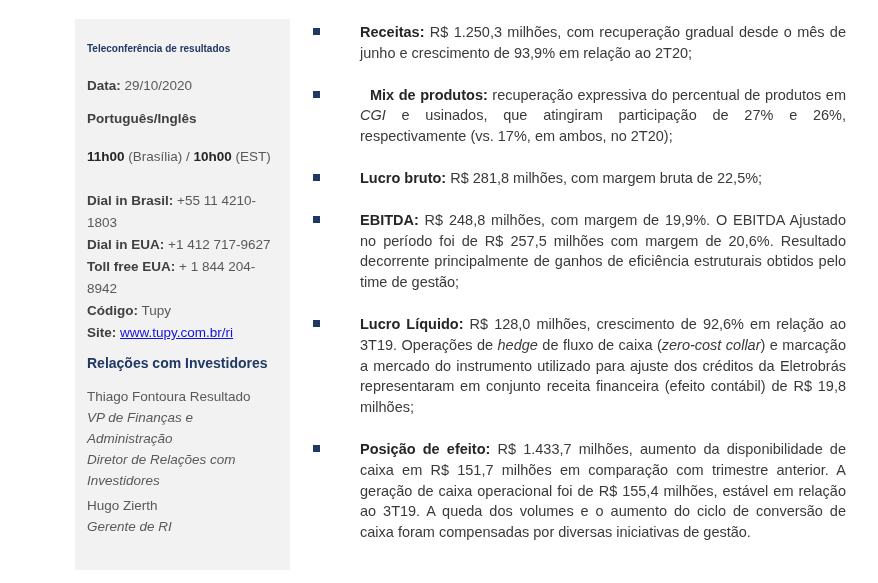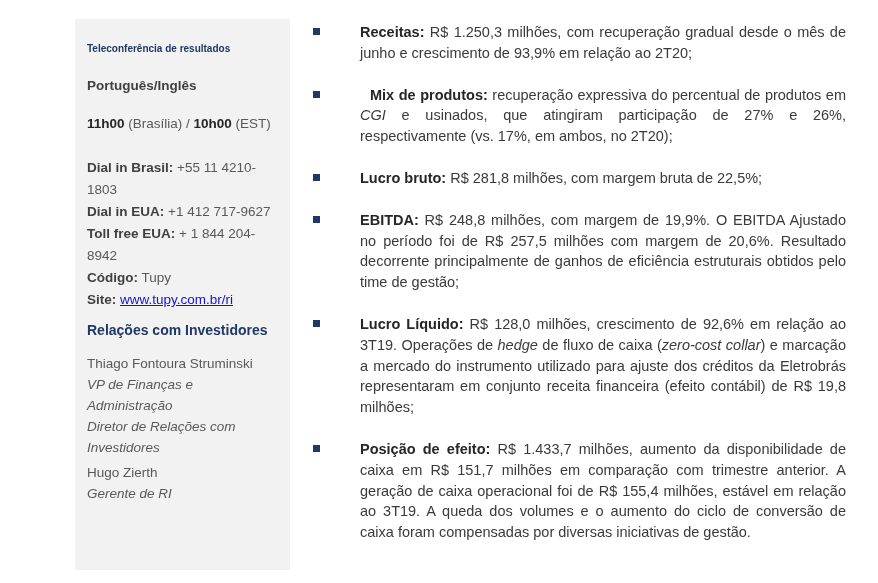--- a/index.html
+++ b/index.html
@@ -50,37 +50,38 @@
   .seg-bold{font-weight:700;color:#262626;}
   .seg-italic{font-style:italic;}
   .seg-bolditalic{font-weight:700;color:#262626;margin-left:10px;}
 </style>
 </head>
 <body>
 
 <aside class="sidebar">
   <h2 class="sb-title">Teleconferência de resultados</h2>
 
+  <p class="sb-line"><b>Data:</b><span> 29/10/2020</span></p>
 
   <p class="sb-line"><b>Português/Inglês</b></p>
 
   <p class="sb-line sb-time"><span class="seg-bold">11h00</span><span> (Brasília) / </span><span class="seg-bold">10h00</span><span> (EST)</span></p>
 
   <div class="sb-dial">
     <p><span class="lbl">Dial in Brasil:</span><span> +55 11 4210-1803</span></p>
     <p><span class="lbl">Dial in EUA:</span><span> +1 412 717-9627</span></p>
     <p><span class="lbl">Toll free EUA:</span><span> + 1 844 204-8942</span></p>
     <p><span class="lbl">Código:</span><span> Tupy</span></p>
     <p><span class="lbl">Site:</span><span> </span><a>www.tupy.com.br/ri</a></p>
   </div>
 
   <h3 class="sb-heading">Relações com Investidores</h3>
 
   <div class="contact">
-    <p class="cname">Thiago Fontoura Struminski</p>
+    <p class="cname">Thiago Fontoura Resultado</p>
     <p class="crole">VP de Finanças e Administração</p>
     <p class="crole">Diretor de Relações com Investidores</p>
   </div>
   <div class="contact">
     <p class="cname">Hugo Zierth</p>
     <p class="crole">Gerente de RI</p>
   </div>
 
 </aside>
 

